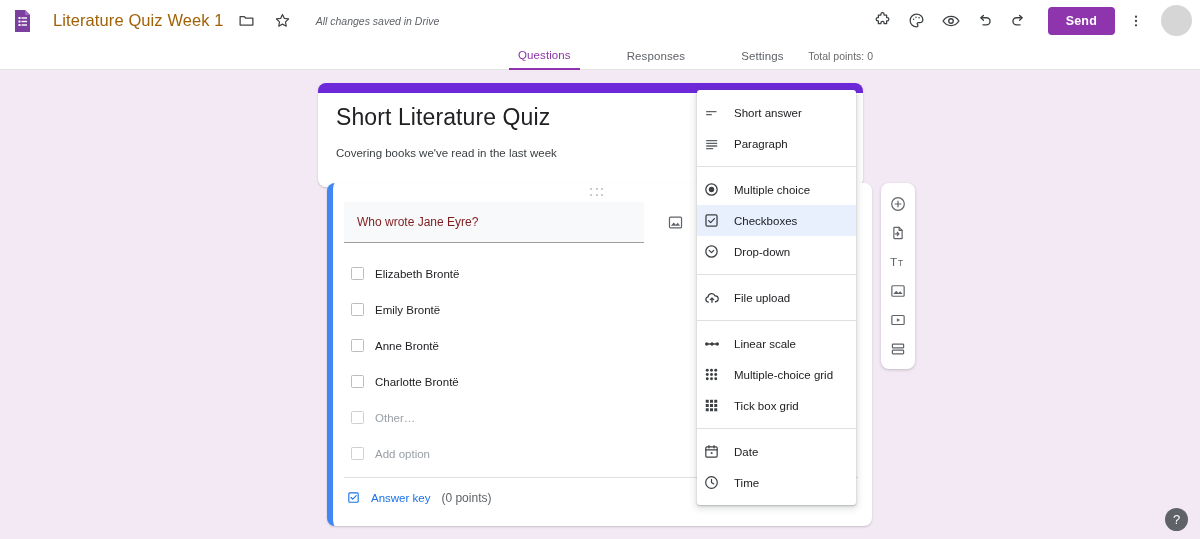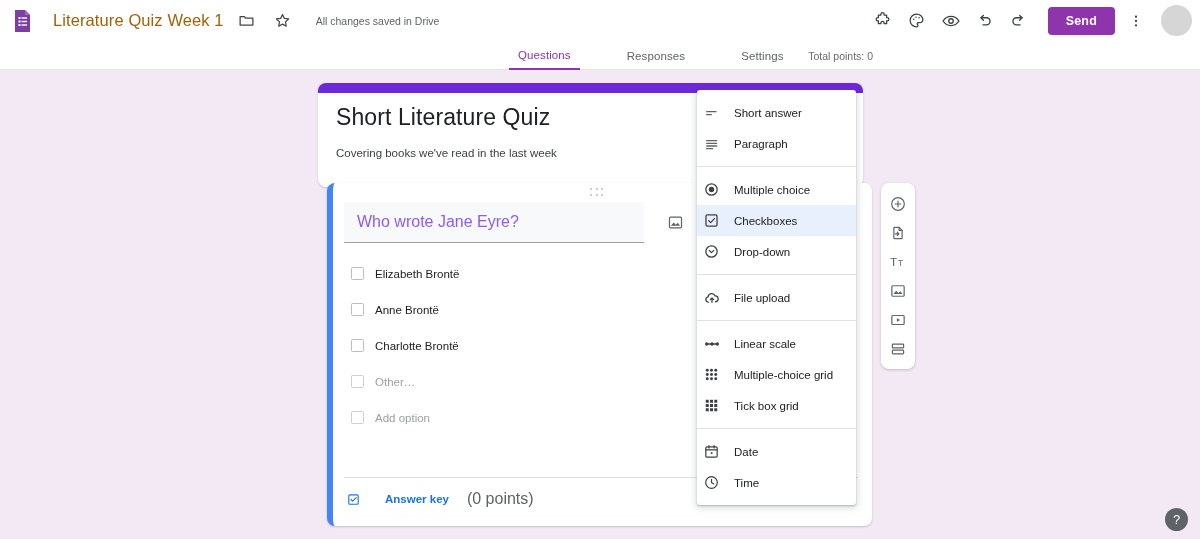--- a/index.html
+++ b/index.html
@@ -21,21 +21,21 @@
   .doc-title {
     margin-left: 17px; font-size: 16.5px; color: #a16207; letter-spacing: .1px;
     white-space: nowrap; cursor: text;
   }
   .tb-icon {
     width: 26px; height: 26px; margin-left: 10px;
     display: flex; align-items: center; justify-content: center;
     cursor: pointer; flex: none;
   }
   .save-status {
-    margin-left: 20px; font-size: 10.5px; color: #5f6368; white-space: nowrap;
+    margin-left: 20px; font-size: 10.5px; color: #5f6368; white-space: nowrap; font-style: italic;
   }
   .topbar-right {
     position: absolute; right: 8px; top: 0; height: 41px;
     display: flex; align-items: center;
   }
   .tr-icon {
     width: 30px; height: 30px; margin-right: 4px;
     display: flex; align-items: center; justify-content: center; cursor: pointer;
   }
   .send-btn {
@@ -98,21 +98,21 @@
     display: grid; grid-template-columns: repeat(3, 3px); grid-template-rows: repeat(2, 3px);
     gap: 2.5px; cursor: grab;
   }
   .drag-handle i { width: 2.2px; height: 2.2px; background: #bdbdbd; border-radius: 50%; display:block;}
   .q-title-wrap { position: absolute; left: 11px; top: 19px; width: 300px; }
   .q-title-box {
     background: #F8F9FA; border-bottom: 1px solid #9e9e9e;
     height: 41px; display: flex; align-items: center; padding-left: 13px;
     cursor: text;
   }
-  .q-title-text { font-size: 16px; color: #8b5cf6; }
+  .q-title-text { font-size: 12px; color: #7f1d1d; }
   .q-img-icon {
     position: absolute; left: 330px; top: 27px; width: 24px; height: 24px;
     display: flex; align-items: center; justify-content: center; cursor: pointer;
   }
   .options { position: absolute; left: 11px; top: 74px; width: 420px; }
   .opt-row {
     display: flex; align-items: center; height: 33px; margin-bottom: 3px;
   }
   .cbx {
     width: 13px; height: 13px; border: 1.6px solid #bdbdbd; border-radius: 1.5px;
@@ -121,22 +121,22 @@
   .opt-label { margin-left: 11px; font-size: 11.5px; color: #202124; cursor: text; }
   .opt-row.muted .opt-label { color: #9aa0a6; }
   .opt-row.muted .cbx { border-color: #cfcfcf; }
 
   .q-footer-divider {
     position: absolute; left: 11px; right: 14px; top: 294px; height: 1px; background: #e0e0e0;
   }
   .answer-key {
     position: absolute; left: 13px; top: 307px; display: flex; align-items: center; cursor: pointer;
   }
-  .ak-label { margin-left: 24px; font-size: 11.5px; color: #1a73e8; font-weight: bold; }
-  .ak-points { margin-left: 18px; font-size: 16px; color: #5f6368; }
+  .ak-label { margin-left: 10px; font-size: 11.5px; color: #1a73e8; font-weight: normal; }
+  .ak-points { margin-left: 11px; font-size: 12px; color: #5f6368; }
   .dup-icon {
     position: absolute; right: 17px; top: 305px; width: 22px; height: 22px;
     display: flex; align-items: center; justify-content: center; cursor: pointer;
   }
 
   
   .side-toolbar {
     position: absolute; left: 881px; top: 113px; width: 34px; height: 186px;
     background: #fff; border-radius: 8px; box-shadow: 0 1px 3px rgba(60,64,67,.28);
     display: flex; flex-direction: column; align-items: center; padding-top: 8px;
@@ -289,20 +289,24 @@
       </svg>
     </div>
 
     <div class="options">
       <div class="opt-row">
         <span class="cbx"></span>
         <span class="opt-label">Elizabeth Brontë</span>
       </div>
       <div class="opt-row">
         <span class="cbx"></span>
+        <span class="opt-label">Emily Brontë</span>
+      </div>
+      <div class="opt-row">
+        <span class="cbx"></span>
         <span class="opt-label">Anne Brontë</span>
       </div>
       <div class="opt-row">
         <span class="cbx"></span>
         <span class="opt-label">Charlotte Brontë</span>
       </div>
       <div class="opt-row muted">
         <span class="cbx"></span>
         <span class="opt-label">Other…</span>
       </div>

